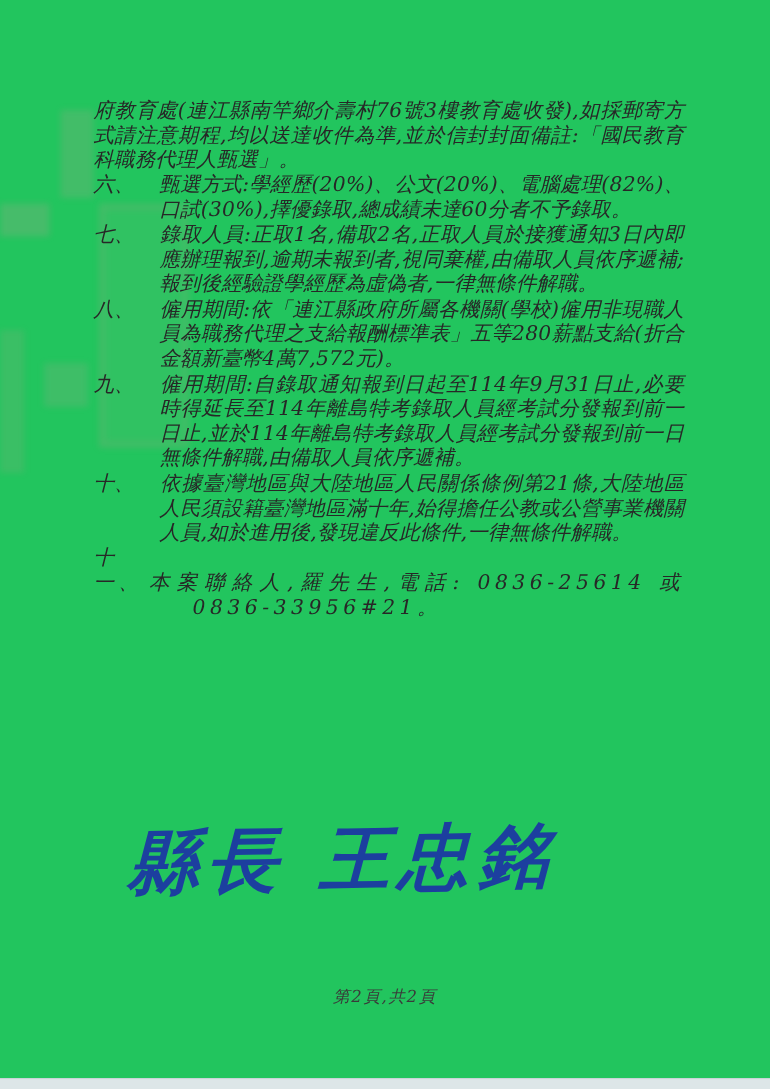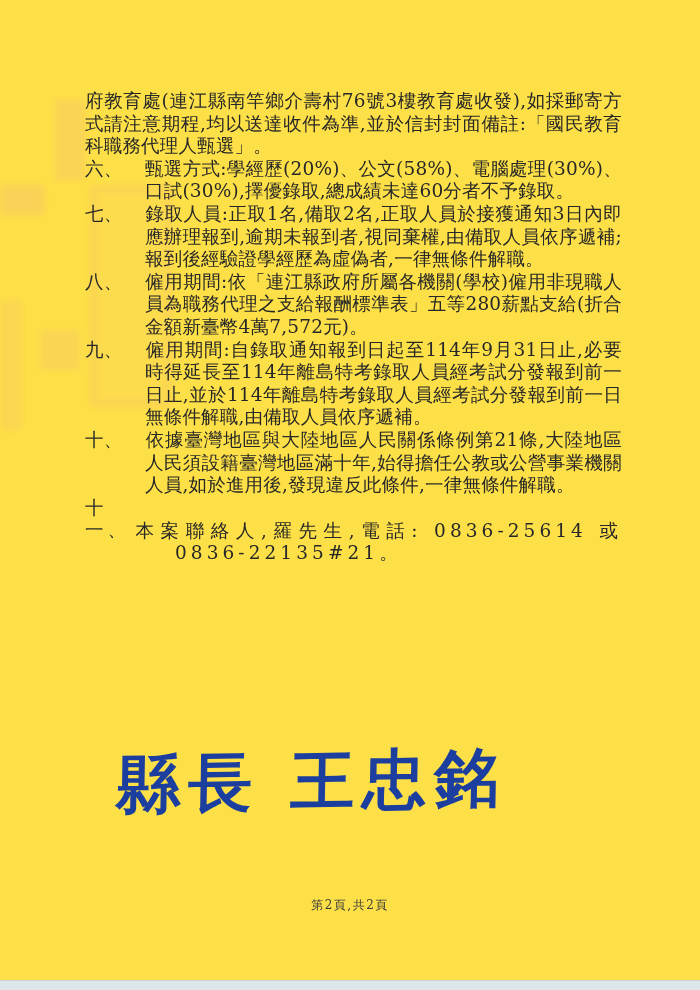--- a/index.html
+++ b/index.html
@@ -4,25 +4,26 @@
 <style>
   html, body {
     margin: 0;
     padding: 0;
     background: #ffffff;
   }
   .page {
     position: relative;
     width: 700px;
     height: 990px;
-    background: #fde047;
+    background: #22c55e;
     overflow: hidden;
     font-family: "DejaVu Serif", "Liberation Serif", serif;
     color: #272727;
     border-right: 1px solid #ededed;
+    font-style: italic;
   }
   
   .stain {
     position: absolute;
     pointer-events: none;
     filter: blur(3px);
   }
   .stain-a { left: 55px; top: 100px; width: 30px; height: 80px;
              background: rgba(236,150,160,0.16); }
   .stain-b { left: 0px;  top: 185px; width: 45px; height: 30px;
@@ -96,21 +97,21 @@
     transform: rotate(-1deg) skewX(-2deg);
     font-family: "DejaVu Serif", "Liberation Serif", serif;
   }
   
   .footer {
     position: absolute;
     top: 897px;
     left: 0;
     width: 100%;
     text-align: center;
-    font-size: 12px;
+    font-size: 15px;
     letter-spacing: 1.5px;
     color: #3a3a3a;
   }
 </style>
 </head>
 <body>
 
 <div class="page">
 
   <div class="stain stain-a"></div>
@@ -119,31 +120,31 @@
   <div class="stain stain-d"></div>
   <div class="stain stain-e"></div>
 
   <div class="text-block">
 
     <p class="intro">府教育處(連江縣南竿鄉介壽村76號3樓教育處收發),如採郵寄方式請注意期程,均以送達收件為準,並於信封封面備註:「國民教育科職務代理人甄選」。</p>
 
 
 
 
-    <p class="item"><span class="num">六、</span><span>甄選方式:學經歷(20%)、公文(58%)、電腦處理(30%)、口試(30%),擇優錄取,總成績未達60分者不予錄取。</span></p>
+    <p class="item"><span class="num">六、</span><span>甄選方式:學經歷(20%)、公文(20%)、電腦處理(82%)、口試(30%),擇優錄取,總成績未達60分者不予錄取。</span></p>
 
     <p class="item"><span class="num">七、</span><span>錄取人員:正取1名,備取2名,正取人員於接獲通知3日內即應辦理報到,逾期未報到者,視同棄權,由備取人員依序遞補;報到後經驗證學經歷為虛偽者,一律無條件解職。</span></p>
 
     <p class="item"><span class="num">八、</span><span>僱用期間:依「連江縣政府所屬各機關(學校)僱用非現職人員為職務代理之支給報酬標準表」五等280薪點支給(折合金額新臺幣4萬7,572元)。</span></p>
 
     <p class="item"><span class="num">九、</span><span>僱用期間:自錄取通知報到日起至114年9月31日止,必要時得延長至114年離島特考錄取人員經考試分發報到前一日止,並於114年離島特考錄取人員經考試分發報到前一日無條件解職,由備取人員依序遞補。</span></p>
 
     <p class="item"><span class="num">十、</span><span>依據臺灣地區與大陸地區人民關係條例第21條,大陸地區人民須設籍臺灣地區滿十年,始得擔任公教或公營事業機關人員,如於進用後,發現違反此條件,一律無條件解職。</span></p>
 
-    <p class="item item-last spread"><span class="num">十一、</span><span>本案聯絡人,羅先生,電話: 0836-25614 或 0836-22135#21。</span></p>
+    <p class="item item-last spread"><span class="num">十一、</span><span>本案聯絡人,羅先生,電話: 0836-25614 或 0836-33956#21。</span></p>
 
   </div>
 
   <div class="signature">縣長 王忠銘</div>
 
   <div class="footer">第2頁,共2頁</div>
 
   <div class="scan-edge-bottom"></div>
 
 </div>

